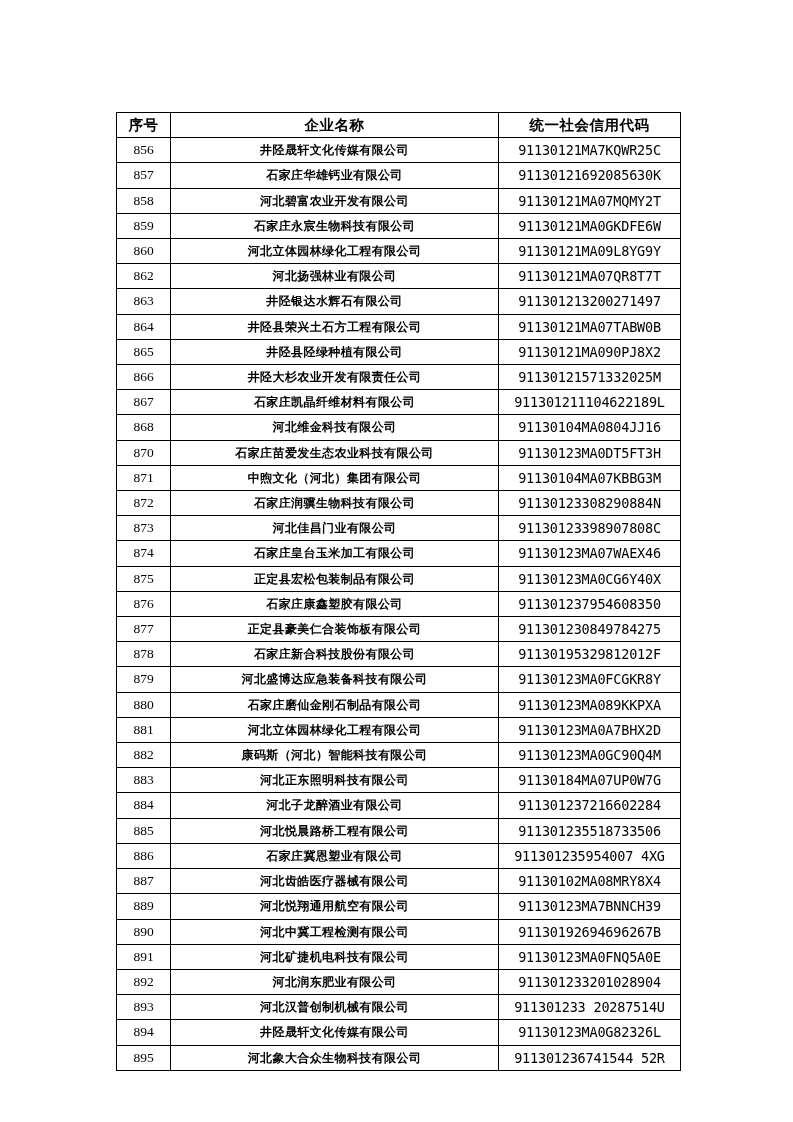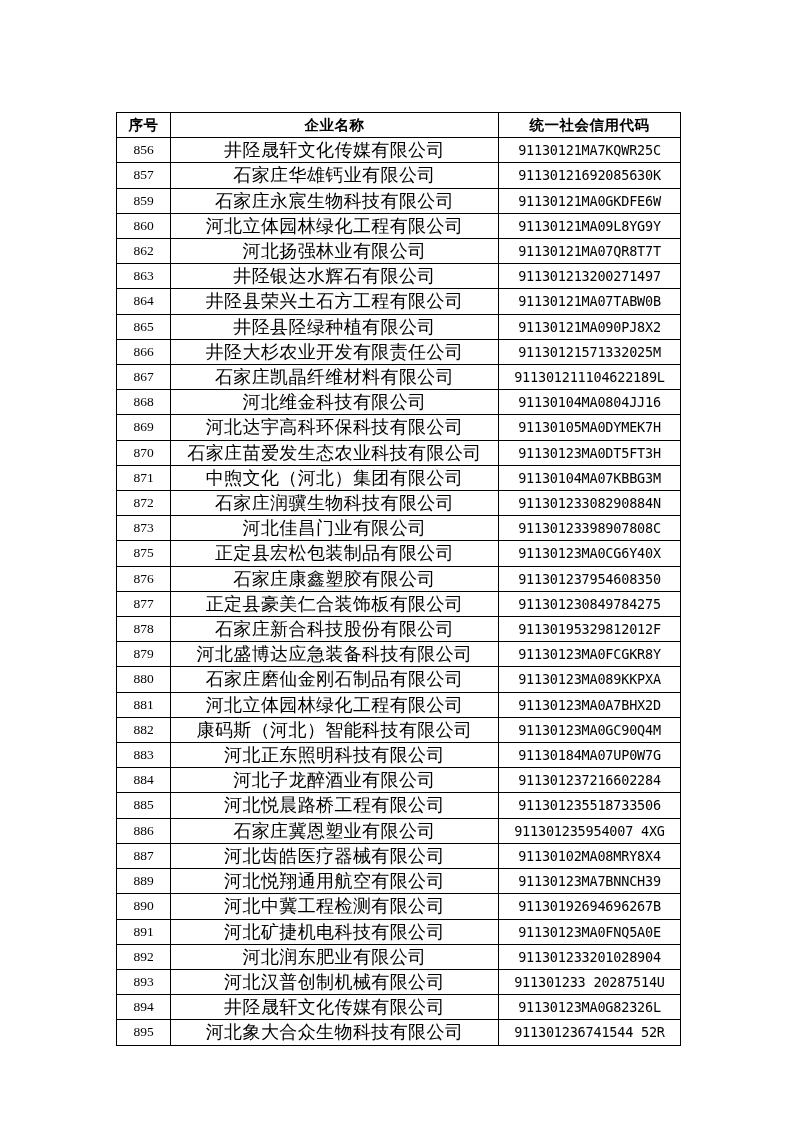--- a/index.html
+++ b/index.html
@@ -51,22 +51,23 @@
     font-weight: bold;
     font-size: 14.5px;
     letter-spacing: 0.5px;
   }
   td.cell-index {
     font-size: 13.5px;
     font-family: "Liberation Serif", "DejaVu Serif", serif;
     margin-left: 24px;
   }
   td.cell-name {
-    font-size: 18px;
+    font-size: 12px;
     letter-spacing: 0.4px;
+    font-weight: bold;
   }
   td.cell-code {
     font-size: 13.5px;
     font-family: "DejaVu Sans Mono", "Liberation Mono", monospace;
     letter-spacing: -0.2px;
     margin-left: 24px;
   }
 </style>
 </head>
 <body>
@@ -91,20 +92,25 @@
             <td class="cell-index">856</td>
             <td class="cell-name">井陉晟轩文化传媒有限公司</td>
             <td class="cell-code">91130121MA7KQWR25C</td>
           </tr>
           <tr>
             <td class="cell-index">857</td>
             <td class="cell-name">石家庄华雄钙业有限公司</td>
             <td class="cell-code">91130121692085630K</td>
           </tr>
           <tr>
+            <td class="cell-index">858</td>
+            <td class="cell-name">河北碧富农业开发有限公司</td>
+            <td class="cell-code">91130121MA07MQMY2T</td>
+          </tr>
+          <tr>
             <td class="cell-index">859</td>
             <td class="cell-name">石家庄永宸生物科技有限公司</td>
             <td class="cell-code">91130121MA0GKDFE6W</td>
           </tr>
           <tr>
             <td class="cell-index">860</td>
             <td class="cell-name">河北立体园林绿化工程有限公司</td>
             <td class="cell-code">91130121MA09L8YG9Y</td>
           </tr>
           <tr>
@@ -136,43 +142,43 @@
             <td class="cell-index">867</td>
             <td class="cell-name">石家庄凯晶纤维材料有限公司</td>
             <td class="cell-code">911301211104622189L</td>
           </tr>
           <tr>
             <td class="cell-index">868</td>
             <td class="cell-name">河北维金科技有限公司</td>
             <td class="cell-code">91130104MA0804JJ16</td>
           </tr>
           <tr>
-            <td class="cell-index">869</td>
-            <td class="cell-name">河北达宇高科环保科技有限公司</td>
-            <td class="cell-code">91130105MA0DYMEK7H</td>
-          </tr>
-          <tr>
             <td class="cell-index">870</td>
             <td class="cell-name">石家庄苗爱发生态农业科技有限公司</td>
             <td class="cell-code">91130123MA0DT5FT3H</td>
           </tr>
           <tr>
             <td class="cell-index">871</td>
             <td class="cell-name">中煦文化（河北）集团有限公司</td>
             <td class="cell-code">91130104MA07KBBG3M</td>
           </tr>
           <tr>
             <td class="cell-index">872</td>
             <td class="cell-name">石家庄润骥生物科技有限公司</td>
             <td class="cell-code">91130123308290884N</td>
           </tr>
           <tr>
             <td class="cell-index">873</td>
             <td class="cell-name">河北佳昌门业有限公司</td>
             <td class="cell-code">91130123398907808C</td>
+          </tr>
+          <tr>
+            <td class="cell-index">874</td>
+            <td class="cell-name">石家庄皇台玉米加工有限公司</td>
+            <td class="cell-code">91130123MA07WAEX46</td>
           </tr>
           <tr>
             <td class="cell-index">875</td>
             <td class="cell-name">正定县宏松包装制品有限公司</td>
             <td class="cell-code">91130123MA0CG6Y40X</td>
           </tr>
           <tr>
             <td class="cell-index">876</td>
             <td class="cell-name">石家庄康鑫塑胶有限公司</td>
             <td class="cell-code">911301237954608350</td>

